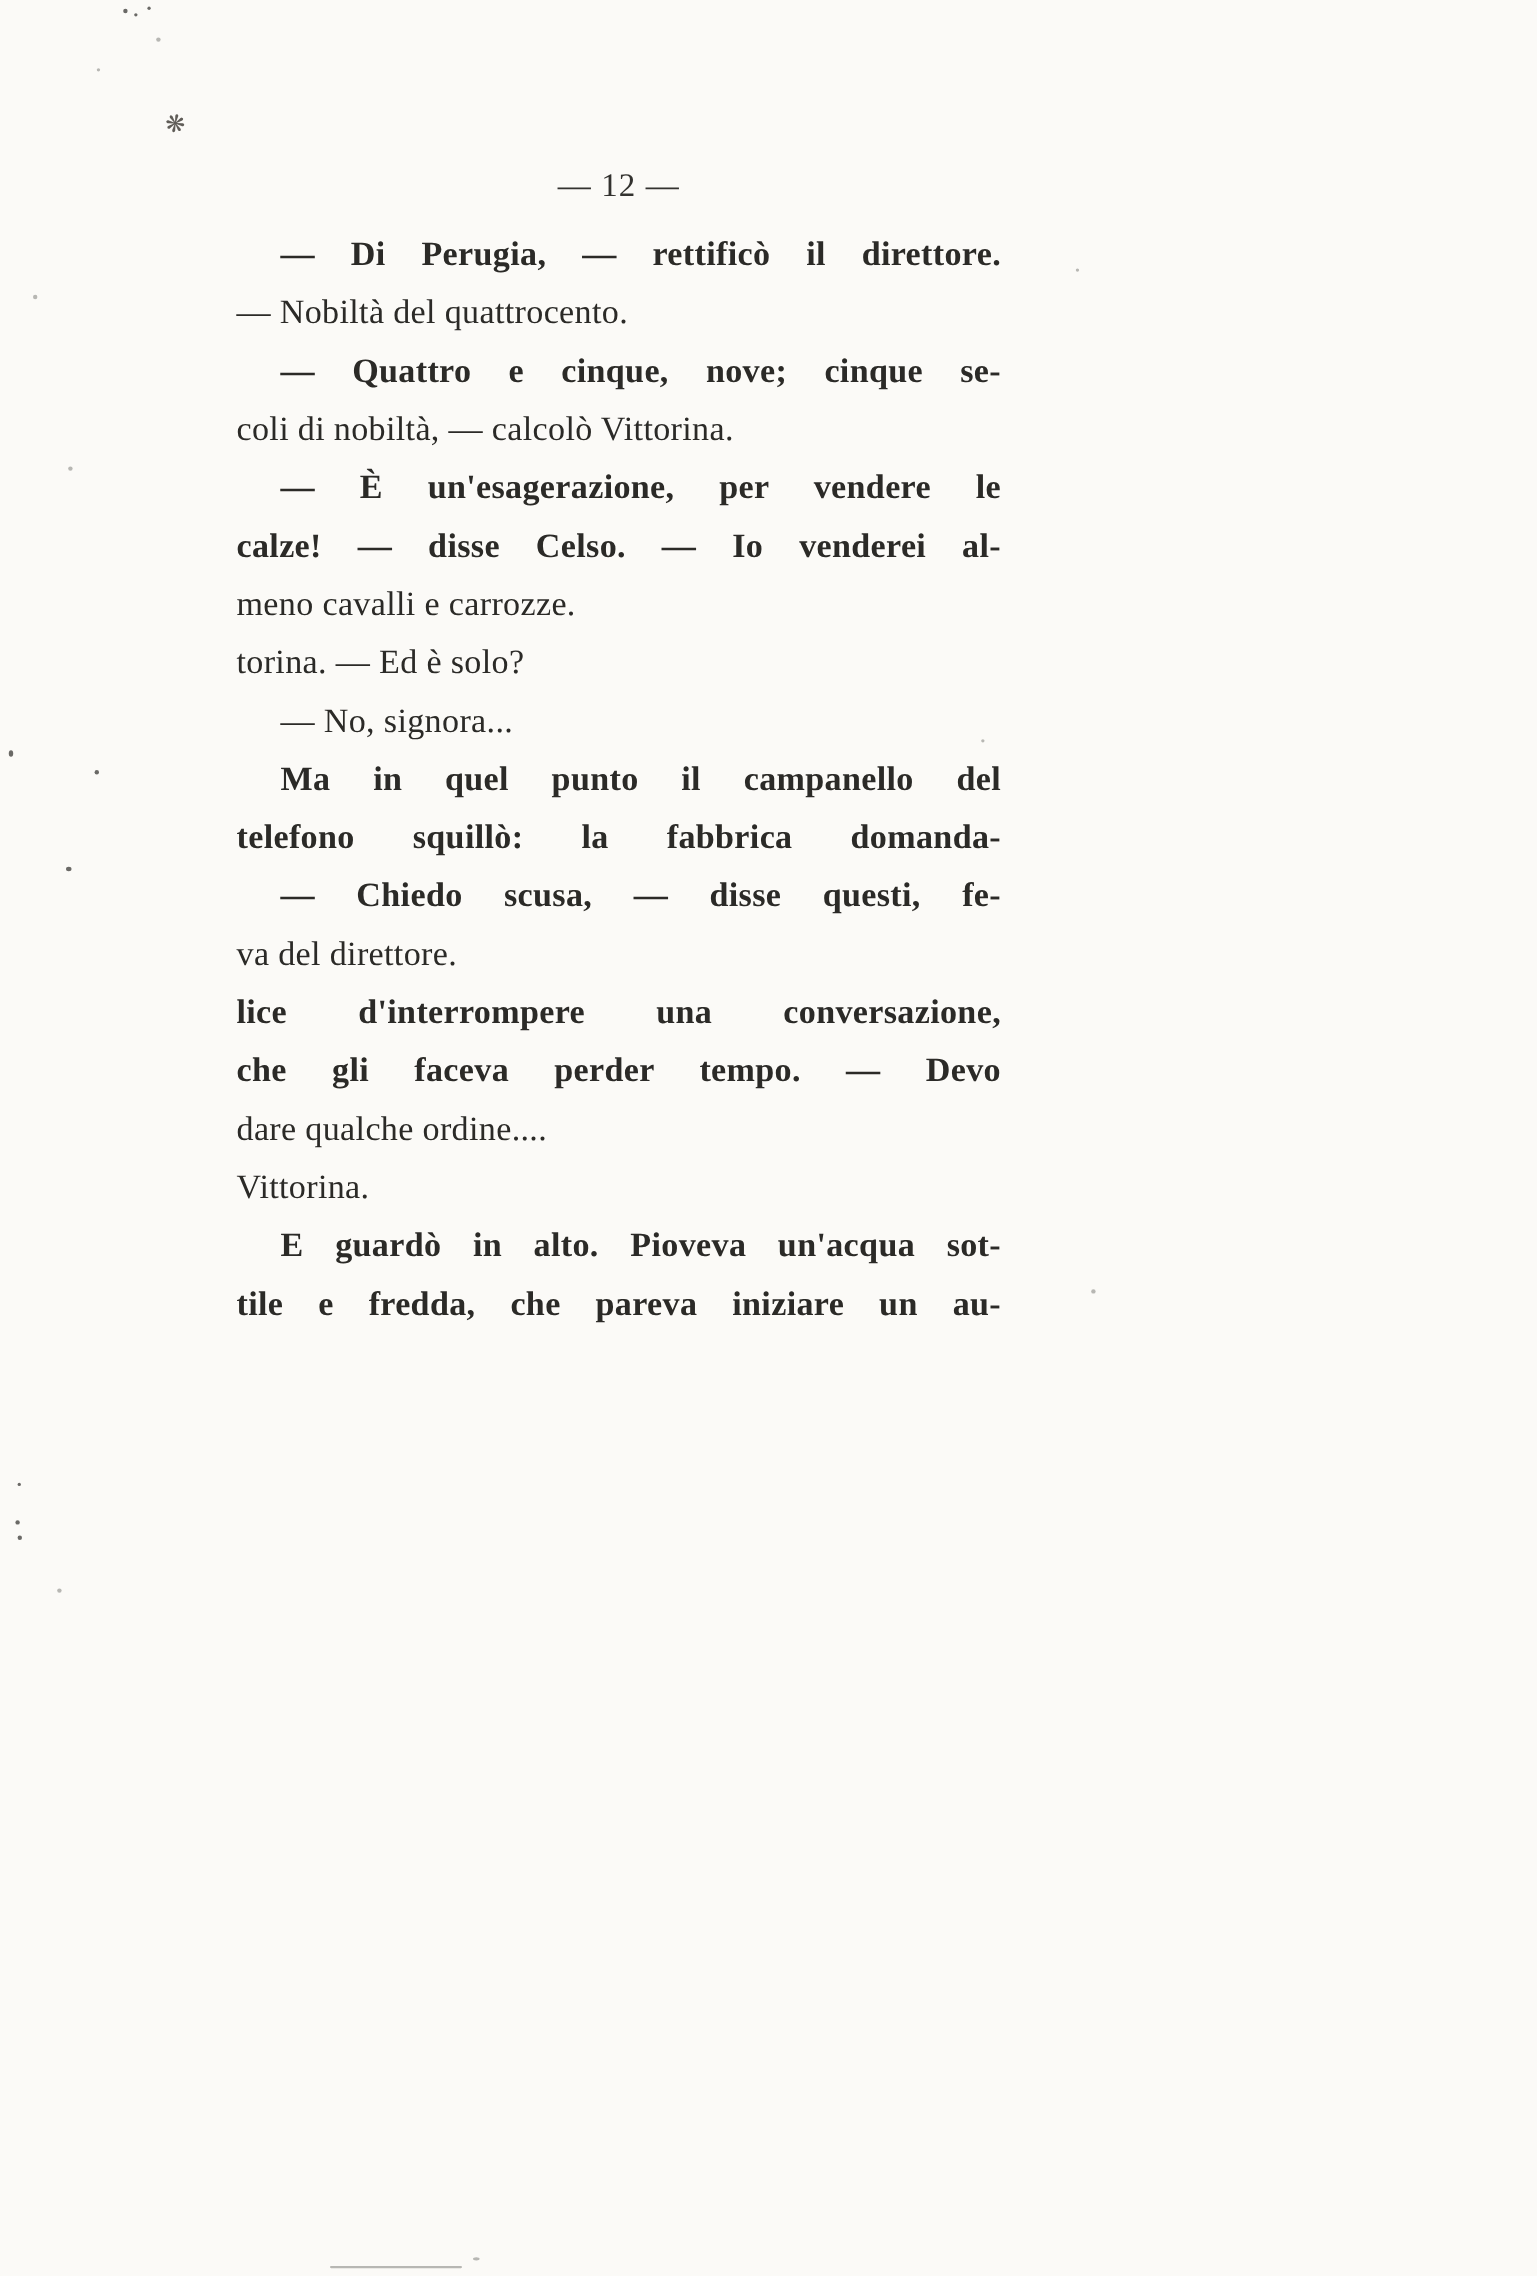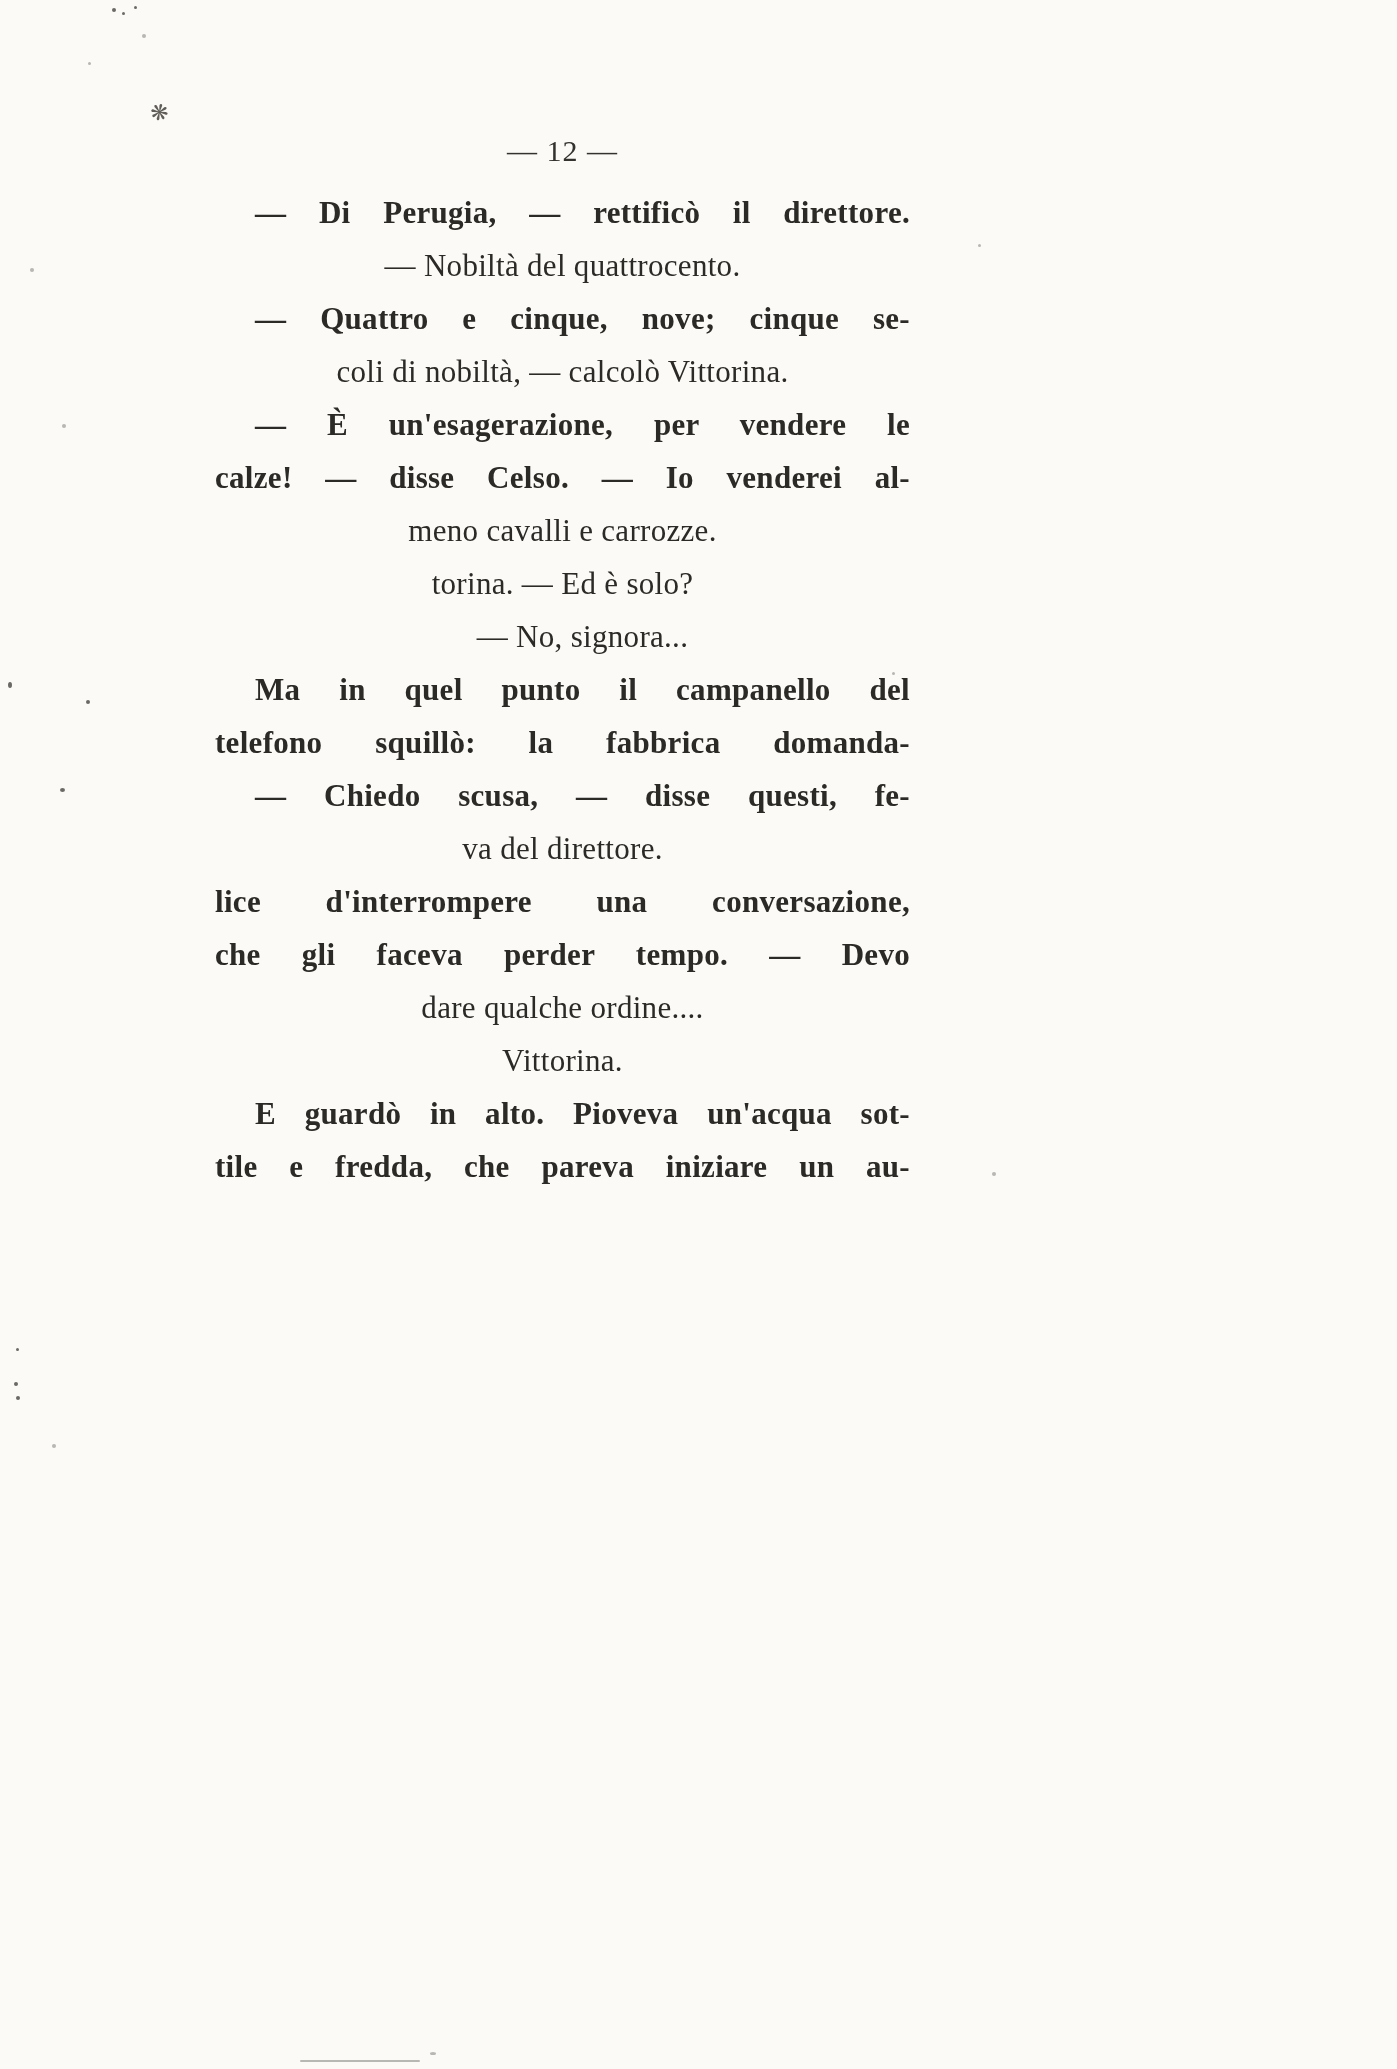--- a/index.html
+++ b/index.html
@@ -11,37 +11,37 @@
     height: 2069px;
     background: #fbfaf7;
     position: relative;
     overflow: hidden;
     font-family: "Liberation Serif", "DejaVu Serif", serif;
     color: #2b2a27;
   }
   .page-inner {
     position: absolute;
     left: 215px;
-    top: 134px;
+    top: 152px;
     width: 695px;
   }
   .page-number {
     text-align: center;
     font-size: 30px;
     letter-spacing: 1px;
     margin-bottom: 18px;
     color: #33322f;
   }
   .text-block {
     font-size: 31px;
     line-height: 53px;
   }
   .line {
     white-space: normal;
-    text-align: center;
+    text-align: left;
     letter-spacing: 0.3px;
   }
   .line.justify {
     text-align: justify;
     text-align-last: justify;
     text-justify: inter-word;
     font-weight: bold;
   }
   .line.indent {
     text-indent: 40px;

